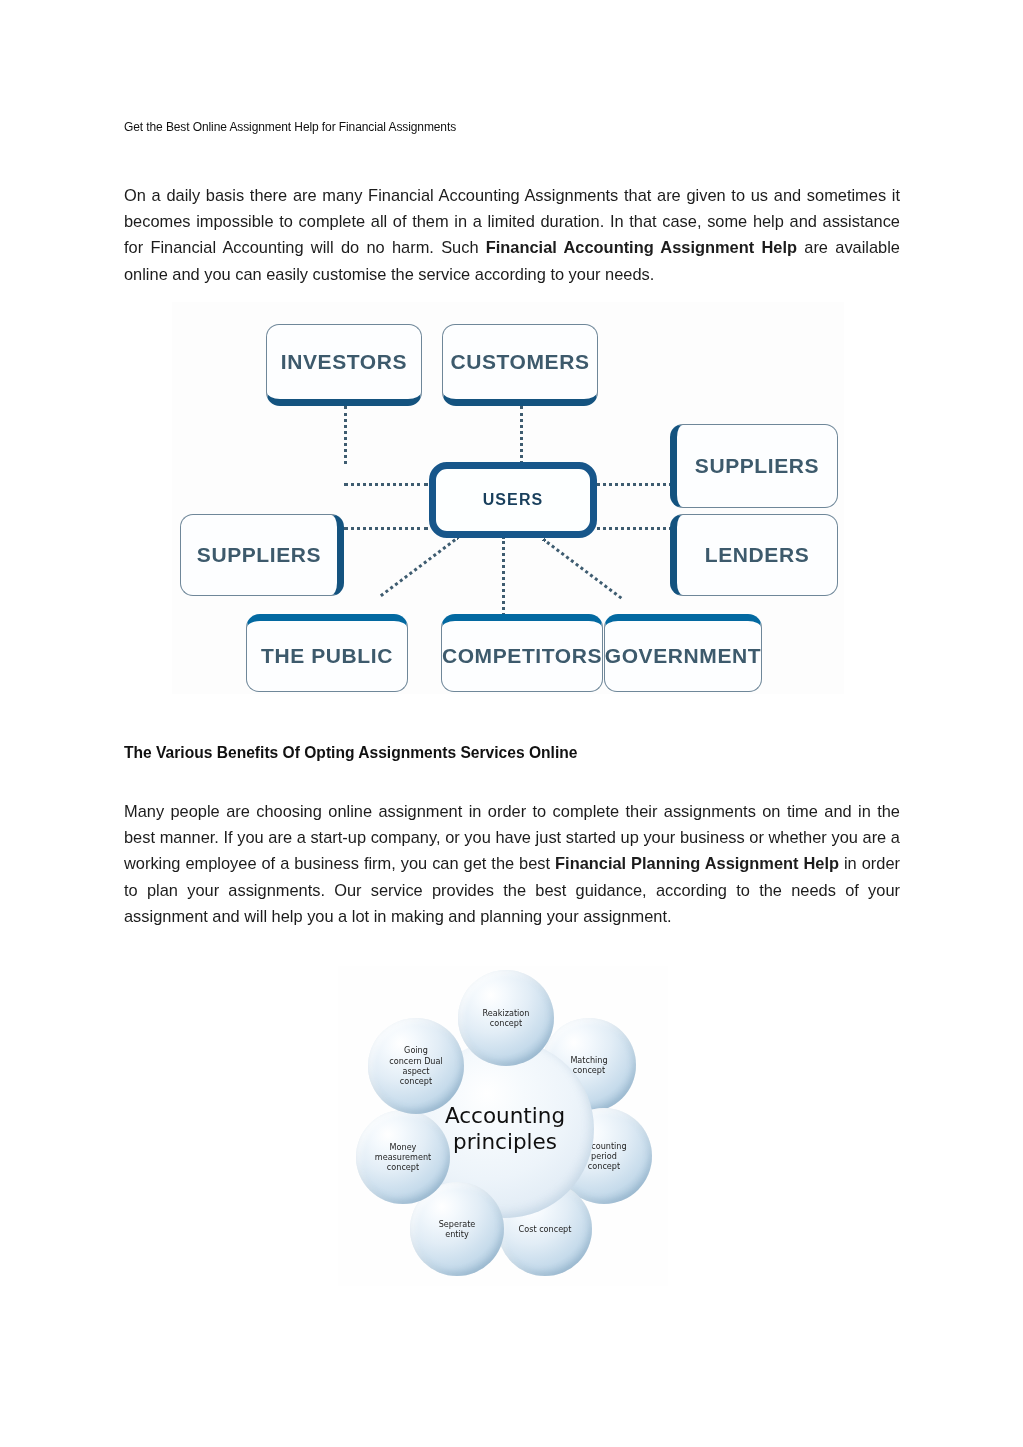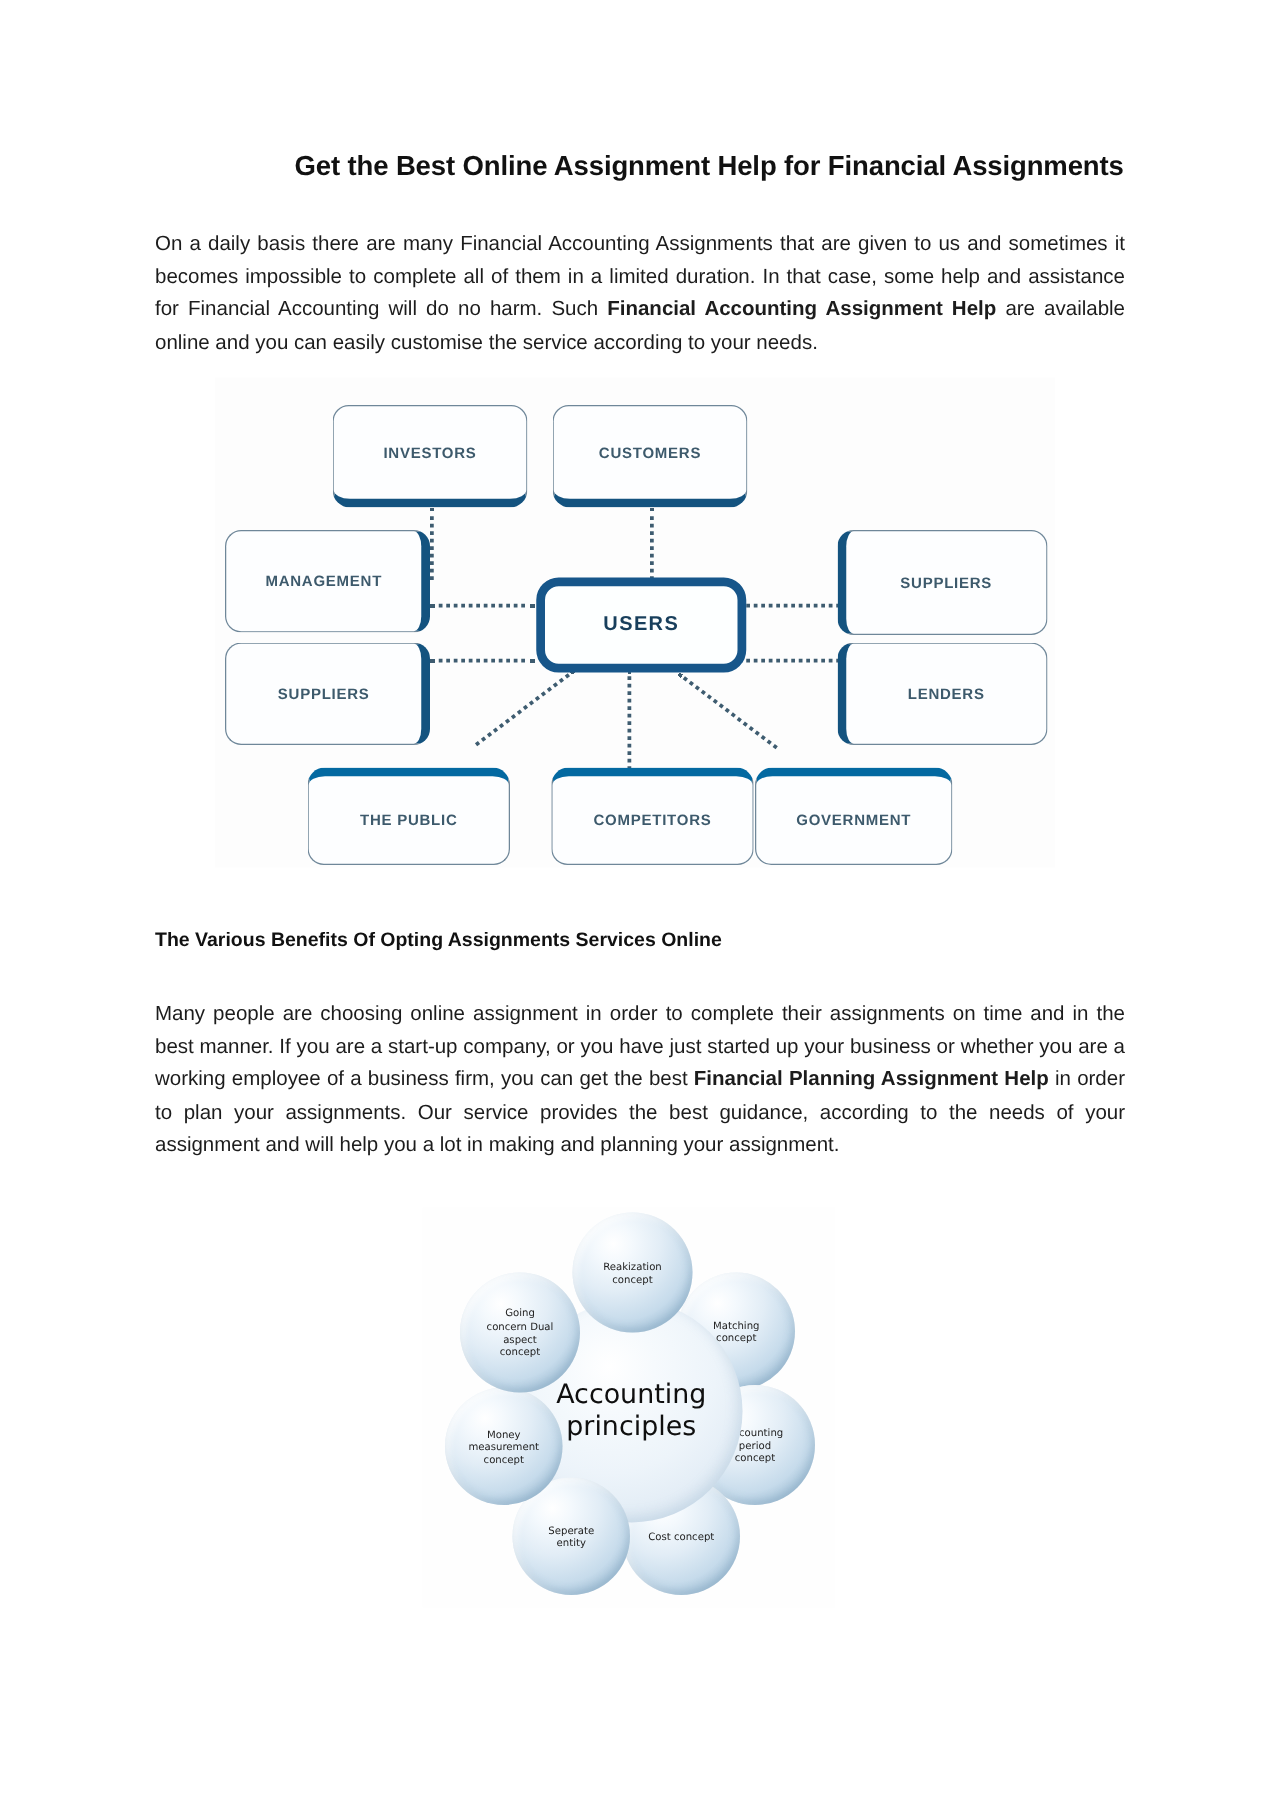--- a/index.html
+++ b/index.html
@@ -14,23 +14,23 @@
     overflow:hidden;
     position:relative;
   }
 
   .page { position:relative; width:1023px; height:1447px; padding:0; }
 
   
   .doc-title {
     position:absolute;
     left:124px; top:120px; width:775px;
-    text-align:right;
-    font-size:22px;
-    font-weight:bold;
+    text-align:left;
+    font-size:12px;
+    font-weight:normal;
     letter-spacing:-0.1px;
     color:#111111;
   }
 
   .para {
     position:absolute;
     left:124px;
     width:776px;
     font-size:16.4px;
     line-height:26.2px;
@@ -64,21 +64,21 @@
     position:absolute;
     background:#fdfeff;
     border:1.6px solid #6f8799;
     border-radius:13px;
     display:flex;
     align-items:center;
     justify-content:center;
     z-index:3;
   }
   .node span {
-    font-size:12px;
+    font-size:21px;
     font-weight:600;
     letter-spacing:0.6px;
     color:#3d5a6c;
     white-space:nowrap;
   }
 
   
   .acc-bottom { border-bottom:7px solid #14537f; border-bottom-left-radius:14px; border-bottom-right-radius:14px; }
   .acc-top    { border-top:7px solid #0369a1; border-top-left-radius:14px; border-top-right-radius:14px; }
   .acc-right  { border-right:7px solid #14537f; }
@@ -193,23 +193,20 @@
       <div class="link v" style="left:330px; top:234px; height:80px;"></div>
       <div class="link d" style="left:288px; top:236px; width:98px; transform:rotate(143deg);"></div>
       <div class="link d" style="left:372px; top:236px; width:98px; transform:rotate(37deg);"></div>
 
       <div class="node acc-bottom" id="n-investors">
         <span>INVESTORS</span>
       </div>
       <div class="node acc-bottom" id="n-customers">
         <span>CUSTOMERS</span>
       </div>
-      <div class="node acc-right" id="n-management">
-        <span>MANAGEMENT</span>
-      </div>
       <div class="node acc-left" id="n-suppliers">
         <span>SUPPLIERS</span>
       </div>
       <div class="node acc-right" id="n-employees">
         <span>SUPPLIERS</span>
       </div>
       <div class="node acc-left" id="n-lenders">
         <span>LENDERS</span>
       </div>
       <div class="node acc-top" id="n-public">

